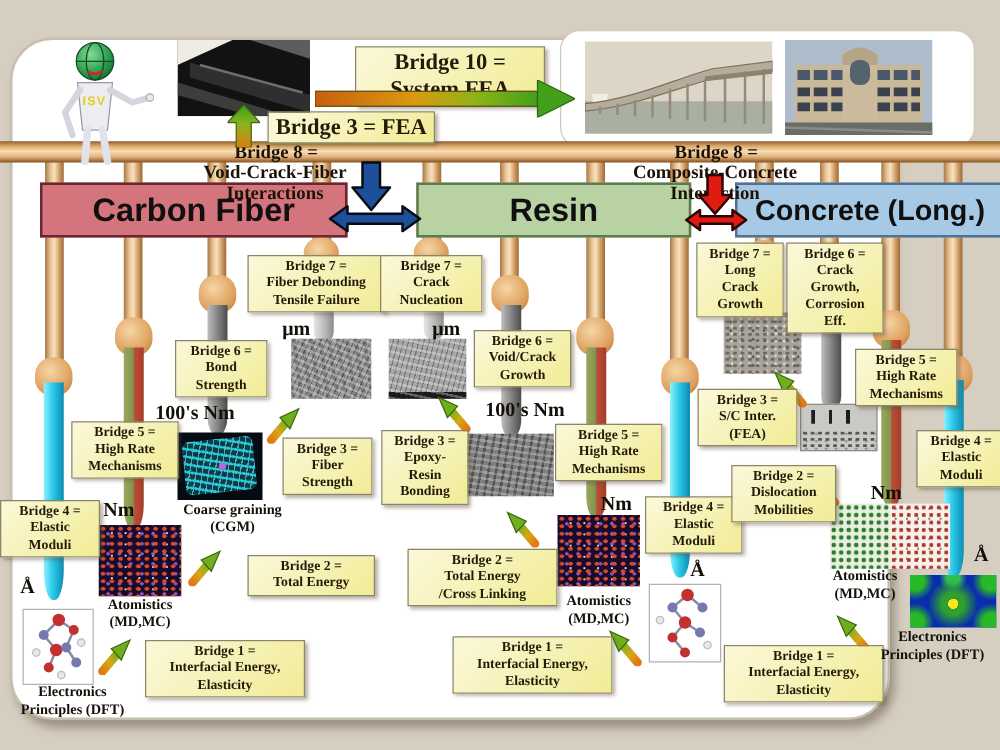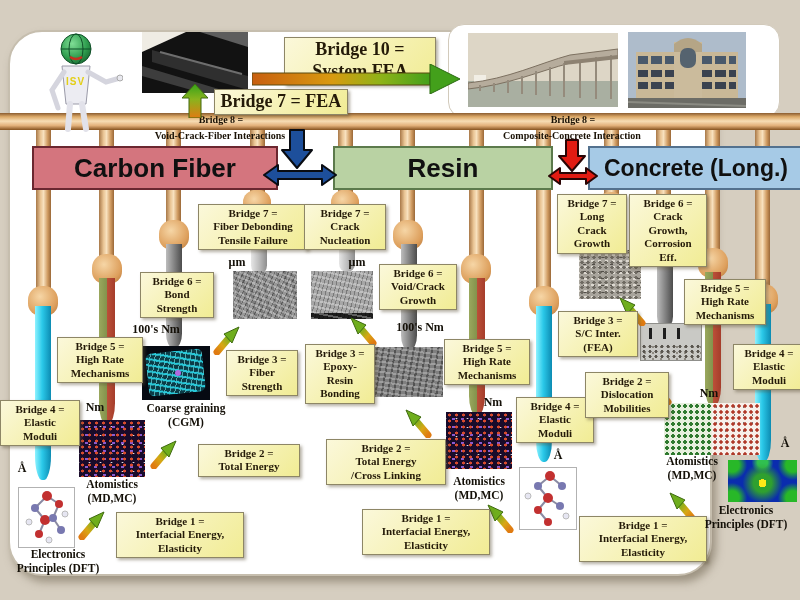--- a/index.html
+++ b/index.html
@@ -26,24 +26,24 @@
   .rod-gr{background:linear-gradient(90deg,#9aa85e,#84934c 48%,#bb4f38 52%,#a53d2b);}
   
   .bar{position:absolute;top:146px;height:40px;z-index:5;display:flex;align-items:center;justify-content:center;
        font-family:"Liberation Sans",sans-serif;font-weight:bold;color:#101010;}
   
   .lbl{position:absolute;z-index:6;background:linear-gradient(135deg,#fbf8da,#f1ec94);
        border:1px solid #8d8666;box-shadow:2px 2px 3px rgba(90,80,55,.45);
        font-size:11px;font-weight:bold;text-align:center;line-height:1.22;
        padding:2px 3px;white-space:pre-line;color:#241a08;}
   .toplbl{font-size:18px;padding:1px 4px;}
-  .scale{position:absolute;z-index:6;font-size:12px;font-weight:bold;text-align:center;color:#141008;}
+  .scale{position:absolute;z-index:6;font-size:16px;font-weight:bold;text-align:center;color:#141008;}
   .cap{position:absolute;z-index:6;font-size:11.5px;font-weight:bold;text-align:center;
        line-height:1.25;white-space:pre-line;color:#141008;}
-  .beamtext{position:absolute;z-index:6;font-size:10px;font-weight:bold;text-align:center;color:#1a1206;}
+  .beamtext{position:absolute;z-index:6;font-size:15px;font-weight:bold;text-align:center;color:#1a1206;}
   
   .img{position:absolute;z-index:3;}
   .sem1{background-color:#979797;background-image:
      repeating-linear-gradient(23deg,rgba(255,255,255,.28) 0 2px,transparent 2px 5px),
      repeating-linear-gradient(-64deg,rgba(0,0,0,.30) 0 1px,transparent 1px 4px),
      repeating-linear-gradient(82deg,rgba(0,0,0,.18) 0 3px,transparent 3px 7px);}
   .sem2{background-color:#a6a6a6;background-image:
      repeating-linear-gradient(12deg,rgba(255,255,255,.3) 0 2px,transparent 2px 6px),
      repeating-linear-gradient(-75deg,rgba(0,0,0,.28) 0 1px,transparent 1px 4px),
      linear-gradient(transparent 88%,#1d1d1d 88%);}
@@ -200,21 +200,21 @@
   <div class="beamtext" style="left:535px;top:114px;width:76px">Bridge 8 =</div>
   <div class="beamtext" style="left:475px;top:130px;width:194px">Composite-Concrete Interaction</div>
 
   <div class="lbl toplbl" style="left:284px;top:37px;width:142px">Bridge 10 = System FEA</div>
   <div class="abs" style="left:252px;top:64px;width:208px;height:30px;z-index:6">
     <svg width="208" height="30">
         <rect x="0" y="9" width="178" height="12" fill="url(#gBIG)" stroke="#5a4a10" stroke-width="1"></rect>
     <polygon points="178,0 208,15 178,30" fill="#43a01b" stroke="#2a6a10" stroke-width="1"></polygon>
       </svg>
   </div>
-  <div class="lbl toplbl" style="left:214px;top:89px;width:124px">Bridge 7 = FEA</div>
+  <div class="lbl toplbl" style="left:214px;top:89px;width:124px">Bridge 3 = FEA</div>
   <div class="abs" style="left:182px;top:84px;width:26px;height:34px;z-index:6">
     <svg width="26" height="34">
         <polygon points="13,0 26,14 19,14 19,34 7,34 7,14 0,14" fill="url(#gUP)" stroke="#3f6a10" stroke-width="1"></polygon>
       </svg>
   </div>
 
   <div class="col" style="left:36px;top:118px;height:174px"></div>
   <div class="hand" style="left:28px;top:286px"></div>
   <div class="rod rod-cyan" style="left:35px;top:306px;height:174px"></div>
 

